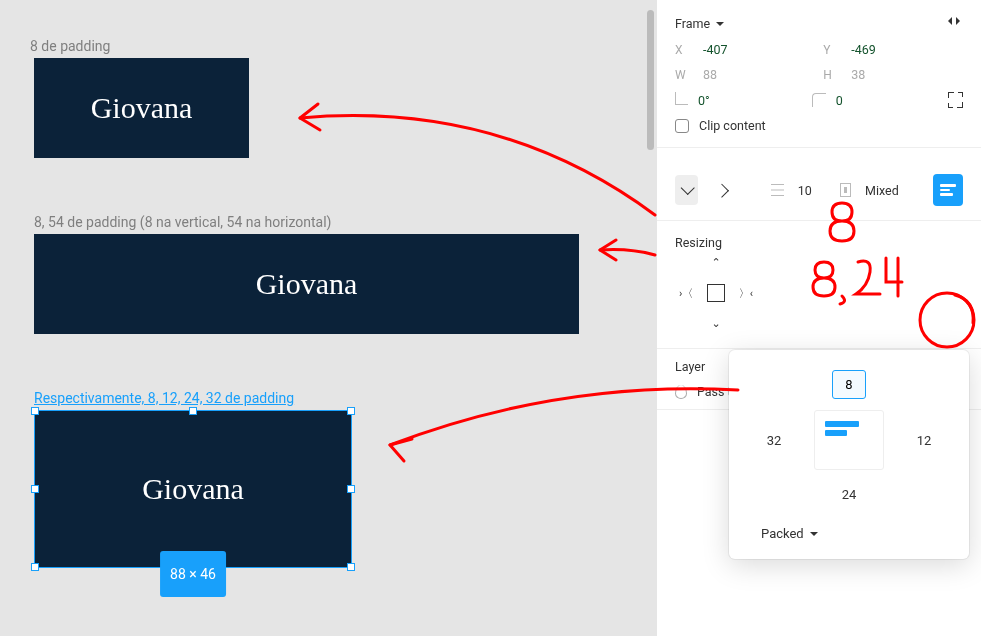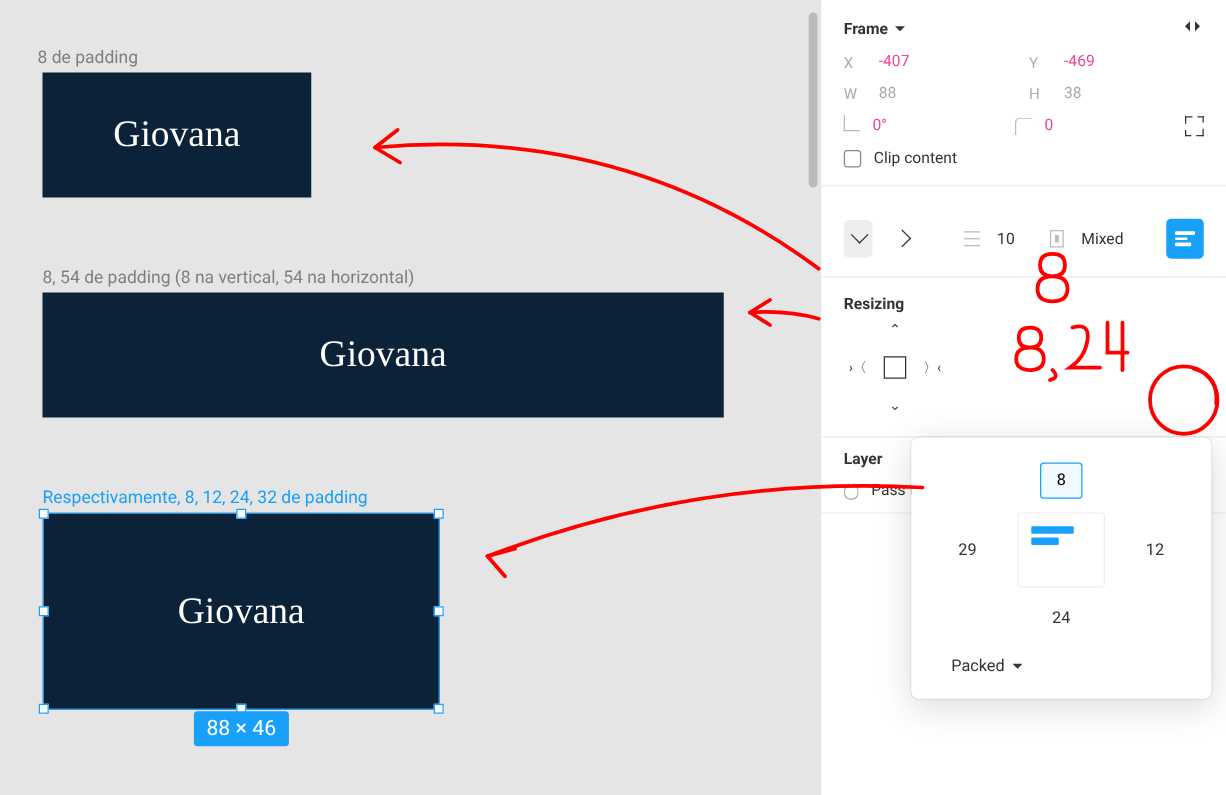--- a/index.html
+++ b/index.html
@@ -26,21 +26,21 @@
     height: 140px;
     background: #999;
     border-radius: 4px;
     opacity: .55;
   }
   .label {
     position: absolute;
     font-size: 14px;
     color: #7f7f7f;
   }
-  .label.blue { color: #18a0fb; }
+  .label.blue { color: #18a0fb; text-decoration: underline; }
   .box {
     position: absolute;
     background: #0b2239;
     color: #fff;
     font-size: 30px;
     font-family: Georgia, serif;
     display: flex;
     align-items: center;
     justify-content: center;
   }
@@ -62,45 +62,45 @@
   .h-mb { left: 50%; bottom: -4px; transform: translateX(-50%);}
   .h-ml { left: -4px; top: 50%; transform: translateY(-50%);}
   .h-mr { right: -4px; top: 50%; transform: translateY(-50%);}
   .dim-badge {
     position: absolute;
     left: 50%;
     transform: translateX(-50%);
     bottom: -30px;
     background: #18a0fb;
     color: #fff;
-    font-size: 17px;
-    padding: 4px 10px;
+    font-size: 14px;
+    padding: 15px 10px;
     border-radius: 3px;
   }
   .panel {
     width: 325px;
     background: #fff;
     border-left: 1px solid #e5e5e5;
     font-size: 12.5px;
     color: #333;
     overflow: visible;
     position: relative;
   }
   .panel-section {
     padding: 14px 18px 14px 18px;
     border-bottom: 1px solid #eee;
   }
   .panel-section.tight { padding-top: 10px; padding-bottom: 10px; }
   .row { display: flex; align-items: center; gap: 10px; }
   .row + .row { margin-top: 10px; }
-  .sec-title { font-weight: 700; font-size: 12.5px; display:flex; align-items:center; gap:6px;}
+  .sec-title { font-weight: 400; font-size: 12.5px; display:flex; align-items:center; gap:6px;}
   .sec-right { margin-left: auto; color:#333; }
   .chev-down::after { content: ""; display:inline-block; border:4px solid transparent; border-top-color:#333; transform: translateY(2px);}
   .field-label { color: #aaa; width: 18px; font-size: 12px;}
-  .field-val { color: #ec4899; min-width: 40px; }
+  .field-val { color: #14532d; min-width: 40px; }
   .pair { display:flex; align-items:center; gap:10px; width: 48%;}
   .corner-icon { width:14px;height:14px;border-top:1.5px solid #bbb;border-left:1.5px solid #bbb;border-radius:4px 0 0 0;display:inline-block;}
   .angle-icon::before{content:"";display:inline-block;width:12px;height:12px;border-left:1.5px solid #bbb;border-bottom:1.5px solid #bbb;}
   .fullscr{width:16px;height:16px;position:relative;margin-left:auto;}
   .fullscr::before,.fullscr::after{content:"";position:absolute;width:5px;height:5px;}
   .fullscr::before{left:0;top:0;border-left:1.5px solid #333;border-top:1.5px solid #333;}
   .fullscr::after{right:0;bottom:0;border-right:1.5px solid #333;border-bottom:1.5px solid #333;}
   .fullscr span{position:absolute;width:5px;height:5px;}
   .fullscr .a{right:0;top:0;border-right:1.5px solid #333;border-top:1.5px solid #333;}
   .fullscr .b{left:0;bottom:0;border-left:1.5px solid #333;border-bottom:1.5px solid #333;}
@@ -306,21 +306,21 @@
       </span>
       <span style="flex:1"></span>
       <span>100%</span>
       <span class="eye"></span>
     </div>
   </div>
 
   <div class="popover">
     <div class="pad-grid">
       <div class="pad-top pad-val active">8</div>
-      <div class="pad-left pad-val">29</div>
+      <div class="pad-left pad-val">32</div>
       <div class="pad-center align-center-box">
         <span class="l1"></span>
           <span class="l2"></span>
       </div>
       <div class="pad-right pad-val">12</div>
       <div class="pad-bot pad-val">24</div>
     </div>
     <div class="packed-row">
       <span>Packed</span>
       <span class="chev-down"></span>

